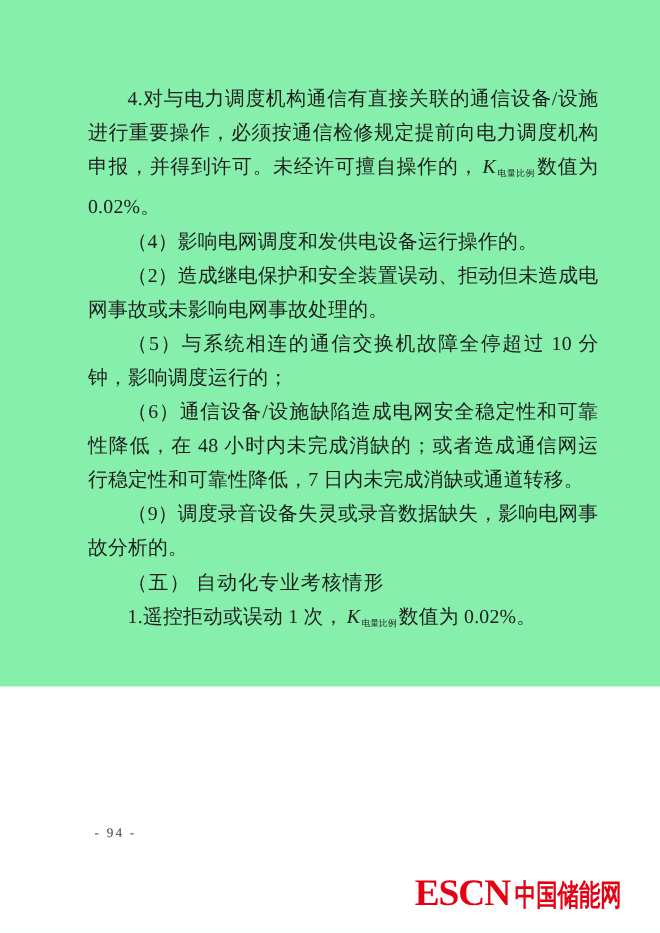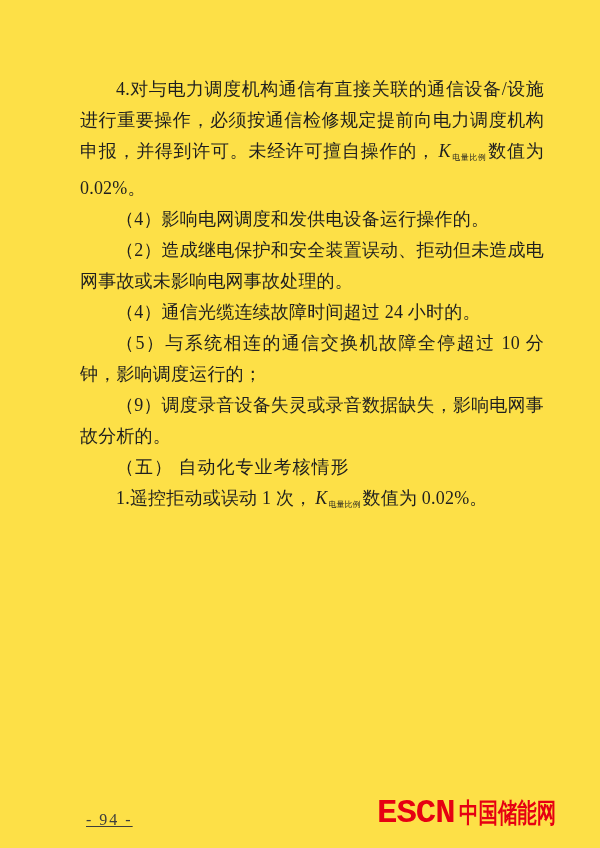--- a/index.html
+++ b/index.html
@@ -9,22 +9,22 @@
   }
   body {
     width: 600px;
     height: 848px;
     overflow: hidden;
     font-family: "Liberation Serif", "DejaVu Serif", serif;
   }
   .page {
     position: relative;
     width: 600px;
-    height: 848px;
-    background: #fde047;
+    height: 624px;
+    background: #86efac;
   }
   .content {
     position: absolute;
     left: 80px;
     top: 74px;
     width: 464px;
     font-size: 18px;
     line-height: 31px;
     color: #1f1f1f;
     text-align: justify;
@@ -49,36 +49,35 @@
   }
   sub.ks {
     font-size: 8px;
     vertical-align: -3px;
     letter-spacing: 0;
     margin-left: 1px;
   }
   .footer-page {
     position: absolute;
     left: 86px;
-    top: 811px;
-    font-size: 16px;
+    top: 750px;
+    font-size: 12px;
     color: #3d3d3d;
     letter-spacing: 2px;
-    text-decoration: underline;
   }
   .logo {
     position: absolute;
     left: 377px;
     top: 794px;
     display: flex;
     align-items: baseline;
     white-space: nowrap;
   }
   .logo-en {
-    font-family: Liberation Mono, monospace;
+    font-family: Liberation Serif, serif;
     font-weight: 900;
     font-size: 34px;
     letter-spacing: -1px;
     text-align: right;
   }
   .logo-zh {
     font-family: "Liberation Sans", "DejaVu Sans", sans-serif;
     font-weight: 900;
     font-size: 27px;
     display: inline-block;
@@ -90,22 +89,22 @@
 </style>
 </head>
 <body>
 
 <div class="page">
 
   <div class="content" style="color: rgb(31, 31, 31);">
       <p class="para">4.对与电力调度机构通信有直接关联的通信设备/设施进行重要操作，必须按通信检修规定提前向电力调度机构申报，并得到许可。未经许可擅自操作的，<span class="kc"><i class="kv">K</i><sub class="ks">电量比例</sub></span>数值为 0.02%。</p>
       <p class="para">（4）影响电网调度和发供电设备运行操作的。</p>
       <p class="para">（2）造成继电保护和安全装置误动、拒动但未造成电网事故或未影响电网事故处理的。</p>
-      <p class="para">（4）通信光缆连续故障时间超过 24 小时的。</p>
       <p class="para">（5）与系统相连的通信交换机故障全停超过 10 分钟，影响调度运行的；</p>
+      <p class="para">（6）通信设备/设施缺陷造成电网安全稳定性和可靠性降低，在 48 小时内未完成消缺的；或者造成通信网运行稳定性和可靠性降低，7 日内未完成消缺或通道转移。</p>
       <p class="para">（9）调度录音设备失灵或录音数据缺失，影响电网事故分析的。</p>
       <p class="para heading">（五） 自动化专业考核情形</p>
       <p class="para">1.遥控拒动或误动 1 次，<span class="kc"><i class="kv">K</i><sub class="ks">电量比例</sub></span>数值为 0.02%。</p>
     </div>
 
   <div class="footer-page">- 94 -</div>
 
   <div class="logo" style="color: rgb(230, 0, 18);">
     <span class="logo-en">ESCN</span>
     <span class="logo-zh">中国储能网</span>

